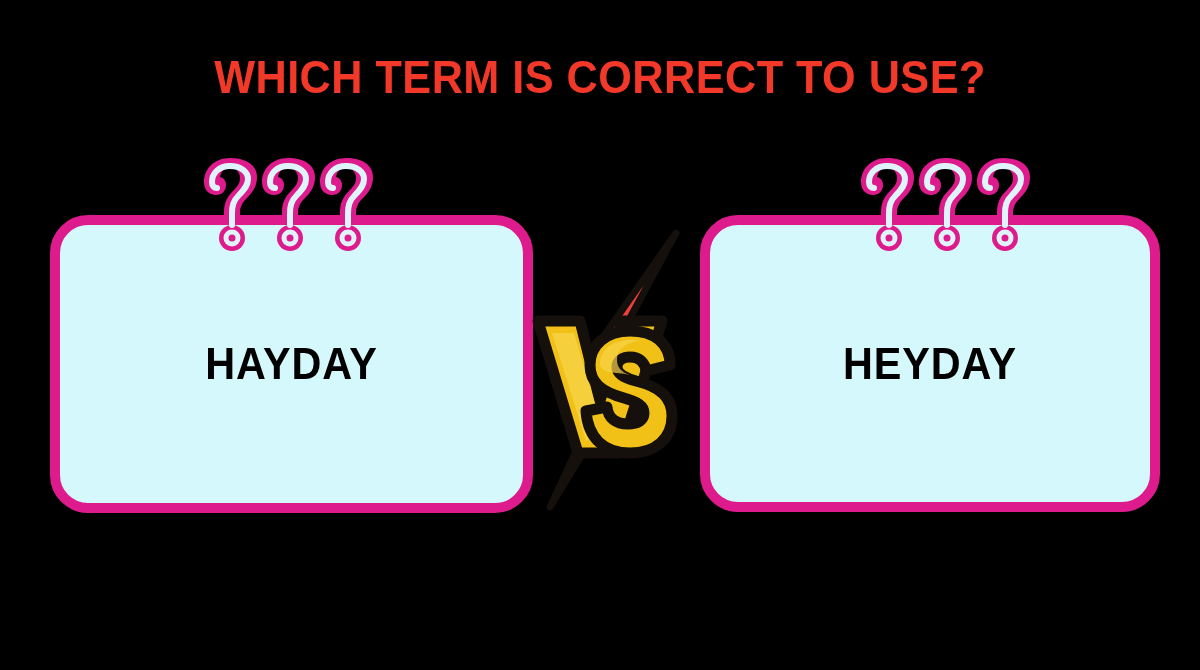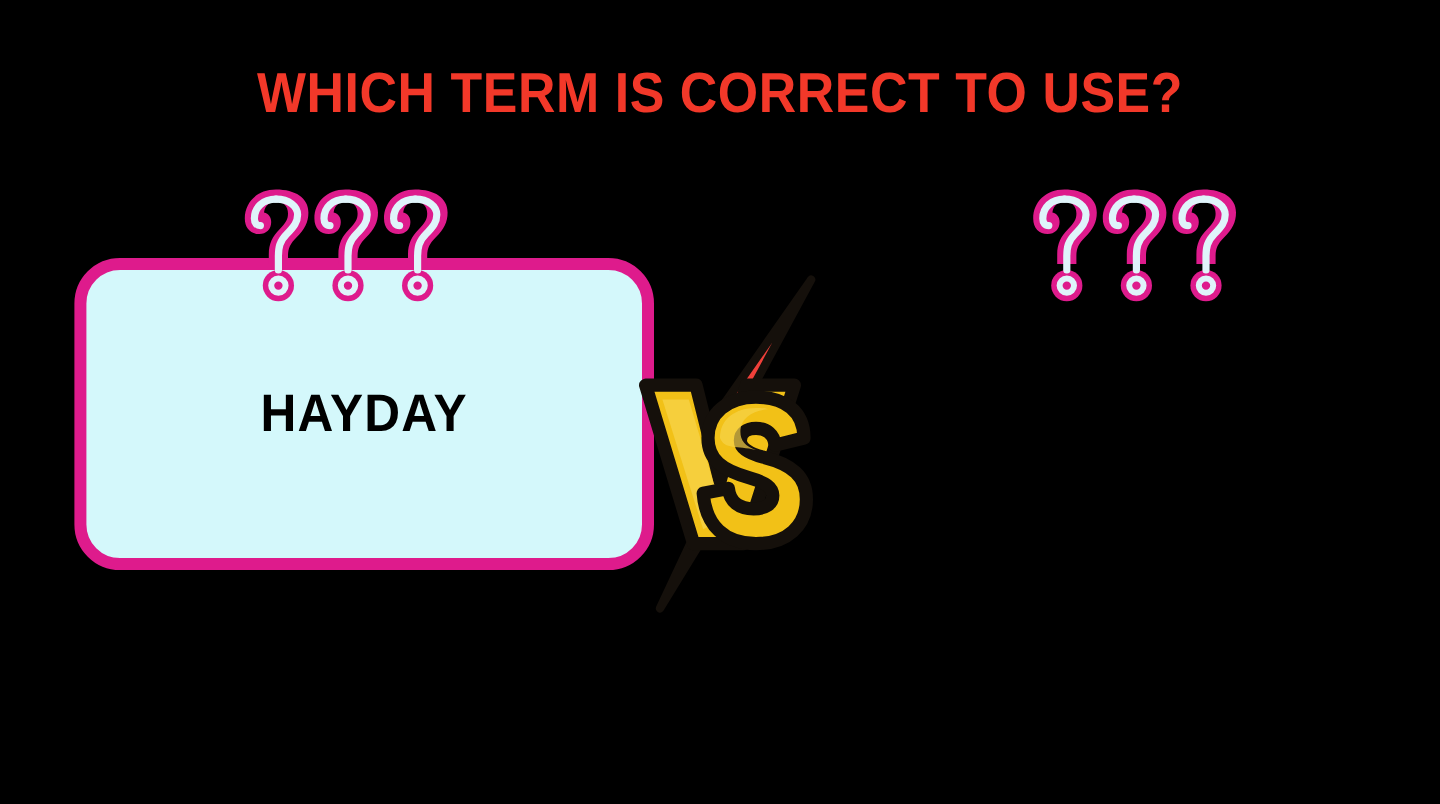--- a/index.html
+++ b/index.html
@@ -41,21 +41,21 @@
 
   
   .card {
     position: absolute;
     box-sizing: border-box;
     background: #D4F8FB;
     border: 10px solid #DE1B8C;
     border-radius: 38px;
     z-index: 2;
   }
-  #card-left  { left: 50px;  top: 215px; width: 483px; height: 260px; margin-left: 12px; }
+  #card-left  { left: 50px;  top: 215px; width: 483px; height: 298px; }
   #card-right { left: 700px; top: 215px; width: 460px; height: 297px; }
 
   .card-label {
     position: absolute;
     left: 0;
     top: 0;
     width: 100%;
     height: 100%;
     display: flex;
     align-items: center;
@@ -151,20 +151,23 @@
           <circle cx="30" cy="86" r="6" fill="none" stroke="#DFF4FA" stroke-width="5"></circle>
         </g>
       </g>
     </svg>
   </div>
 
   <div class="card" id="card-left">
     <div class="card-label">HAYDAY</div>
   </div>
 
+  <div class="card" id="card-right">
+    <div class="card-label">HEYDAY</div>
+  </div>
 
   <div id="vs-badge">
     <svg width="165" height="290" viewBox="0 0 165 290" aria-hidden="true">
 
       <g>
         <path d="M148 8 L64 128 L96 124 L22 282 L104 148 L70 152 Z" fill="#F0403A" stroke="#15100B" stroke-width="7" stroke-linejoin="round" stroke-linecap="round"></path>
       </g>
 
       <g>
 

